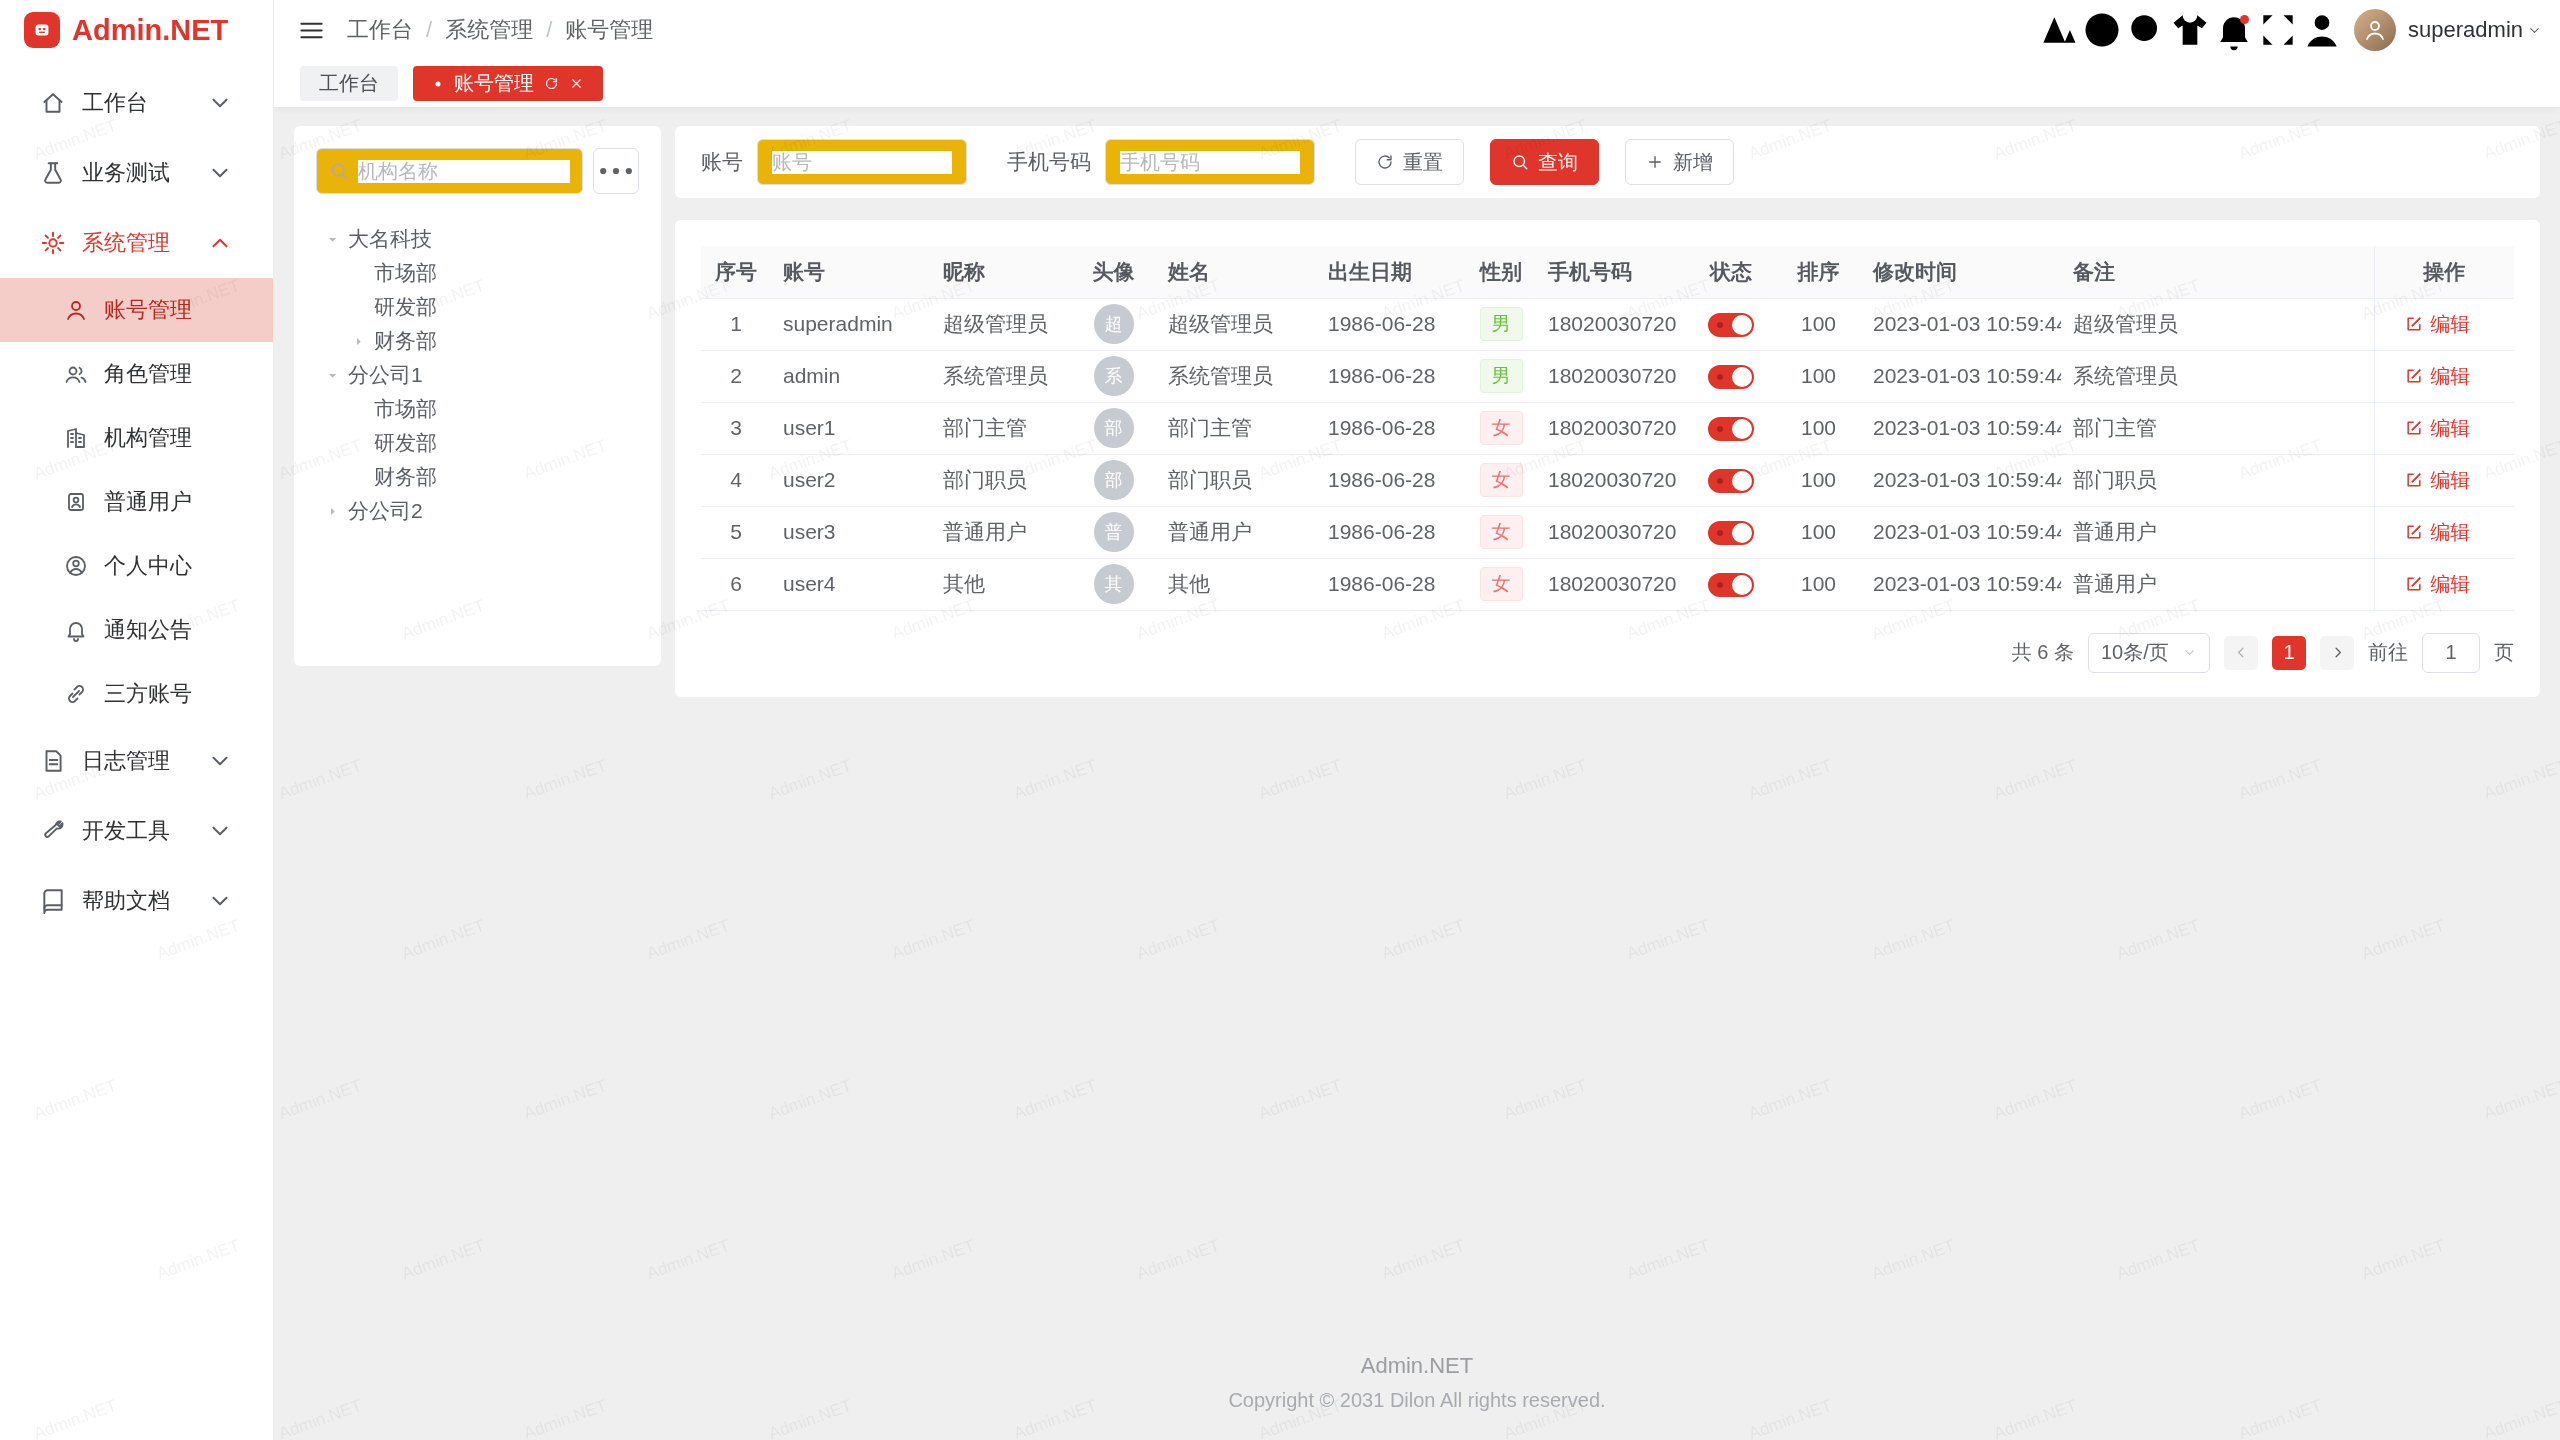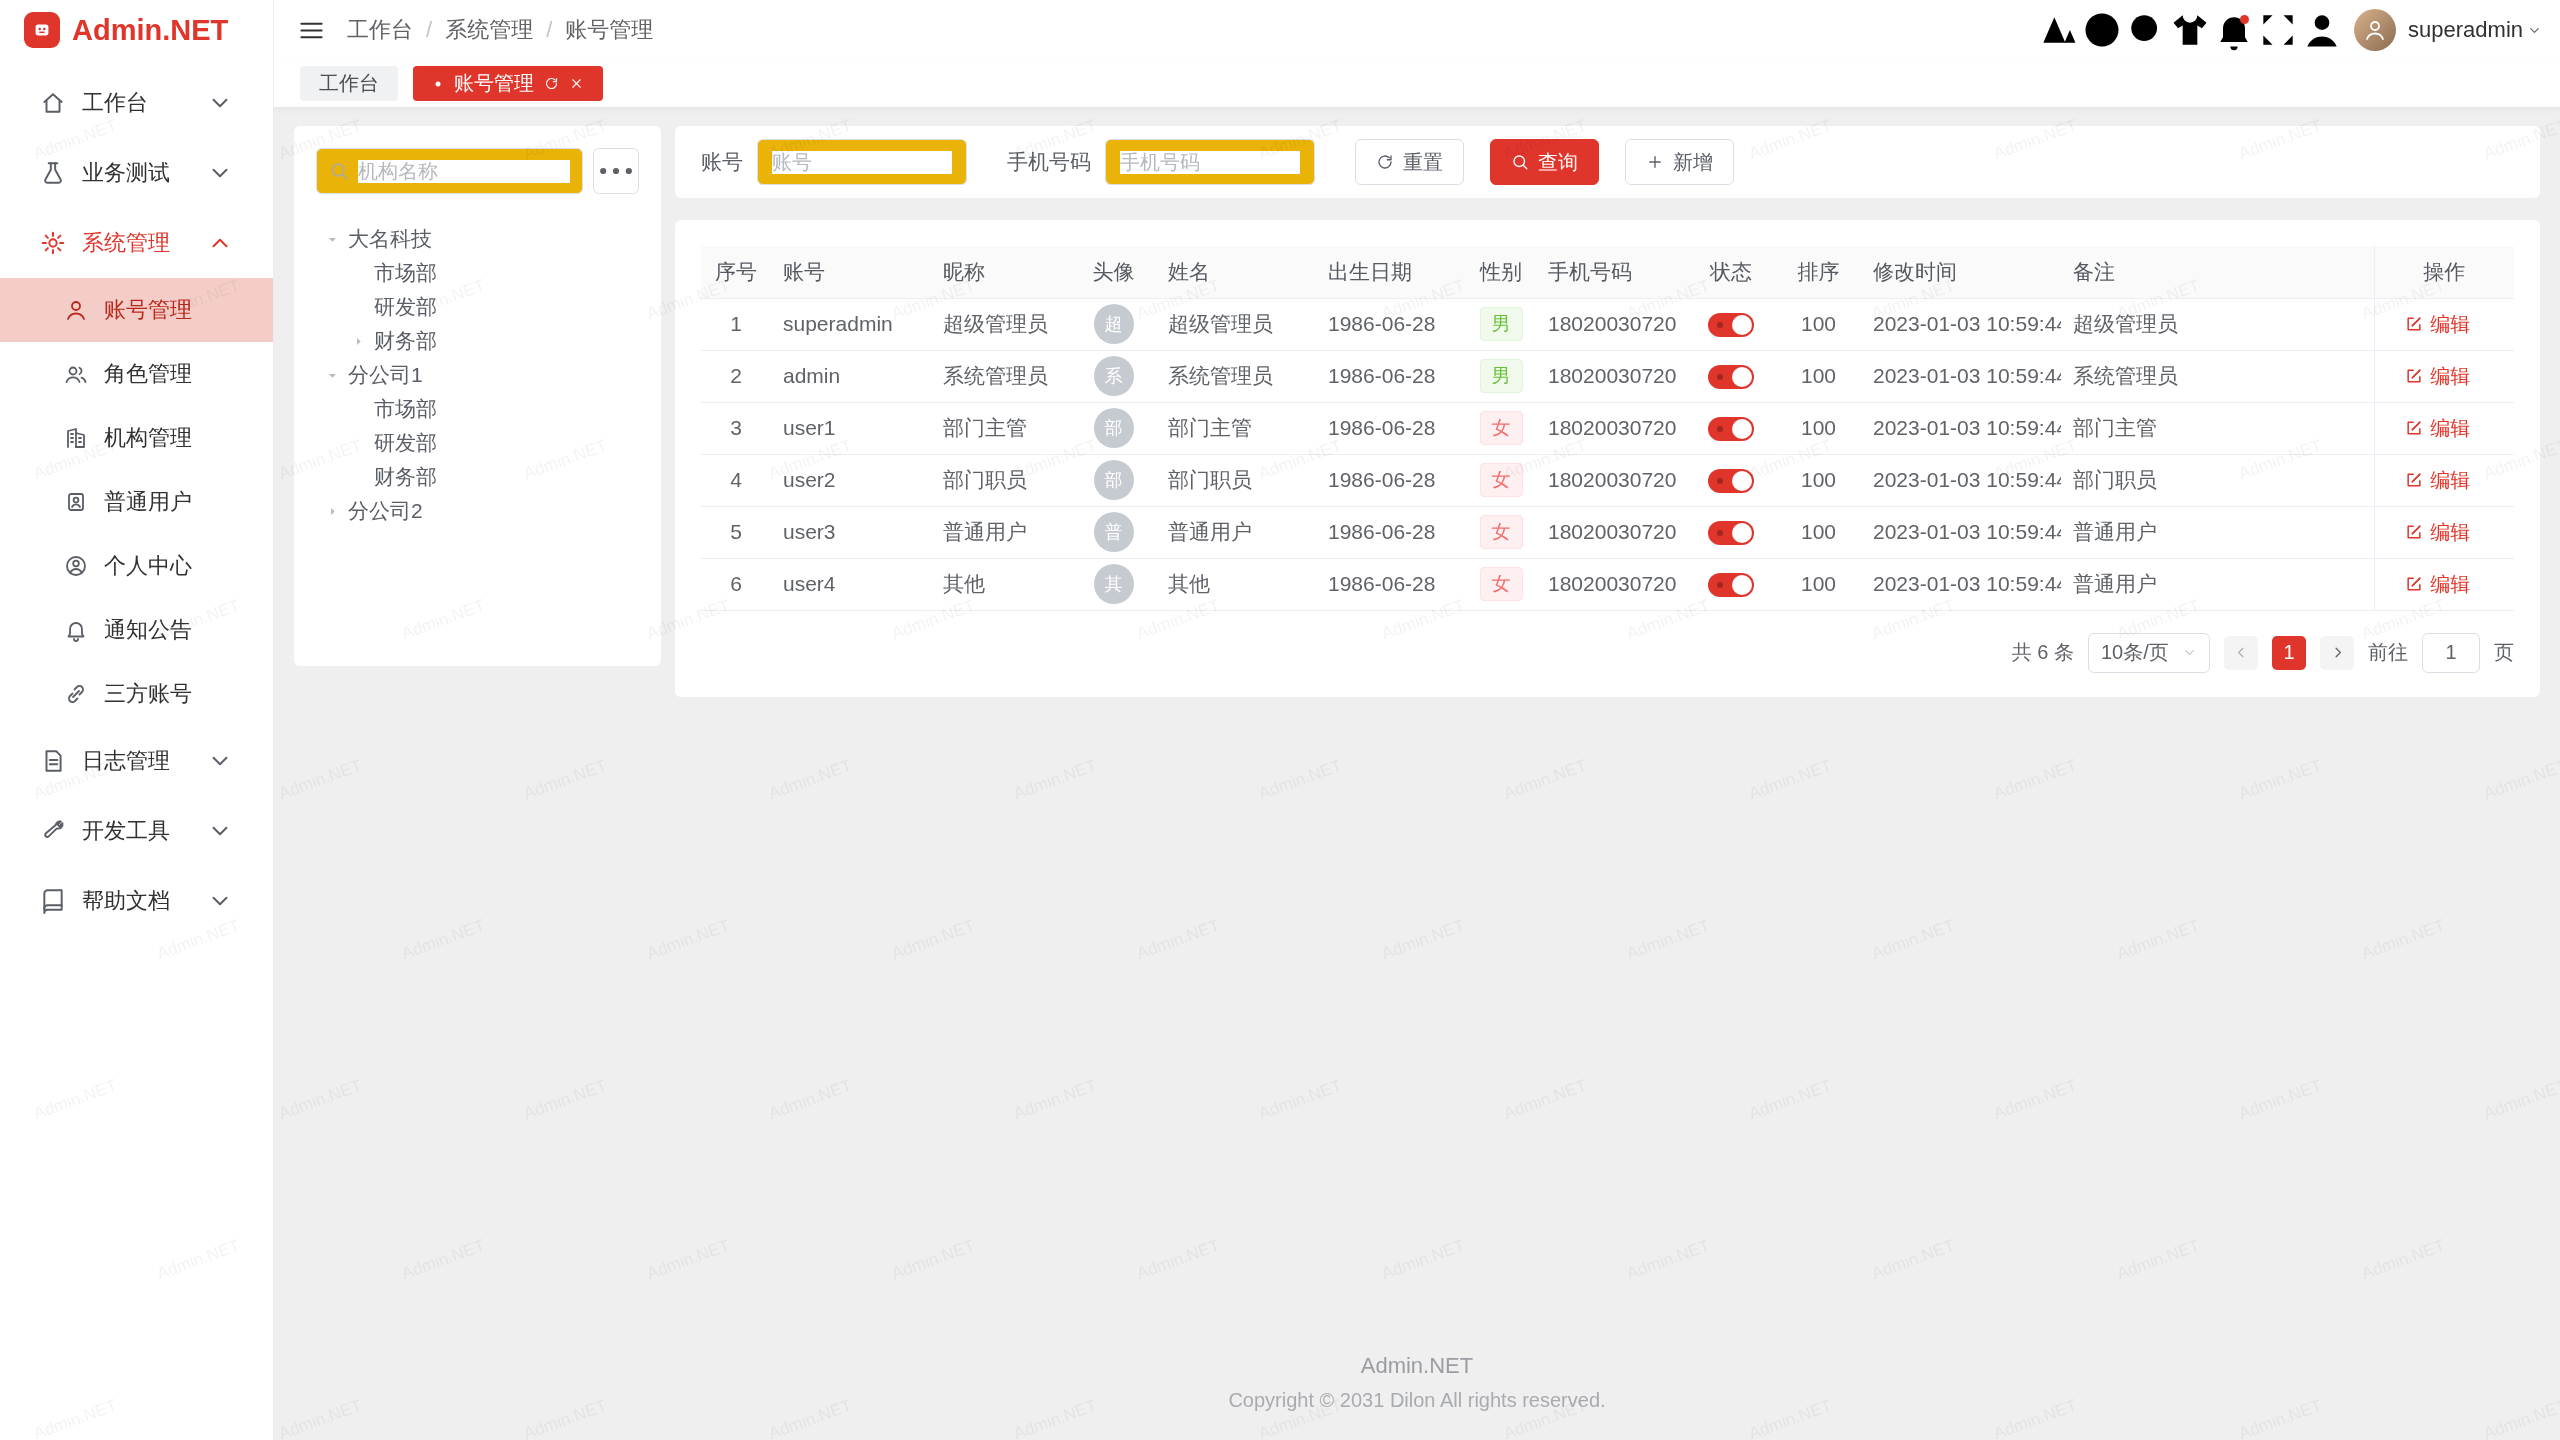--- a/index.html
+++ b/index.html
@@ -69,21 +69,21 @@
   .filter-card .input{width:210px;padding:0 14px}
   .filter-card .input input{border:none;outline:none;width:100%;font-size:20px}
   .btn{height:46px;display:inline-flex;align-items:center;gap:9px;padding:0 20px;border:1px solid #dcdfe6;border-radius:6px;background:#fff;font-size:20px;color:#5a5e66;cursor:pointer;white-space:nowrap}
   .btn .ic{font-size:18px}
   .btn.primary{background:#e0352b;border-color:#e0352b;color:#fff}
   .ml-lg{margin-left:26px}
   .ml-md{margin-left:12px}
 
   .table-card{padding:26px 26px 24px;width:100%}
   table{width:100%;border-collapse:collapse;table-layout:fixed;font-size:21px;color:#5f6368}
-  th{background:#fafafa;font-weight:normal;color:#555a61;text-align:left;height:52px;padding:0 12px;border-bottom:1px solid #ebeef5;white-space:nowrap;overflow:hidden}
+  th{background:#fafafa;font-weight:bold;color:#555a61;text-align:left;height:52px;padding:0 12px;border-bottom:1px solid #ebeef5;white-space:nowrap;overflow:hidden}
   td{height:52px;padding:0 12px;border-bottom:1px solid #ebeef5;white-space:nowrap;overflow:hidden}
   th.c,td.c{text-align:center}
   th.opcol,td.opcol{border-left:1px solid #ebeef5}
   .avatar{width:40px;height:40px;border-radius:50%;background:#c6cad1;color:#fff;display:inline-flex;align-items:center;justify-content:center;font-size:18px;vertical-align:middle}
   .tag{display:inline-block;padding:3px 11px;border-radius:4px;font-size:19px;line-height:1.35}
   .tag.green{color:#67c23a;background:#f0f9eb;border:1px solid #e1f3d8}
   .tag.pink{color:#f56c6c;background:#fef0f0;border:1px solid #fde2e2}
   .switch{display:inline-flex;width:46px;height:24px;border-radius:12px;background:#e0352b;position:relative;cursor:pointer;vertical-align:middle}
   .switch .knob{position:absolute;right:2px;top:2px;width:20px;height:20px;border-radius:50%;background:#fff}
   .switch:before{content:"";position:absolute;left:9px;top:9px;width:6px;height:6px;border-radius:50%;background:rgba(0,0,0,.28)}

